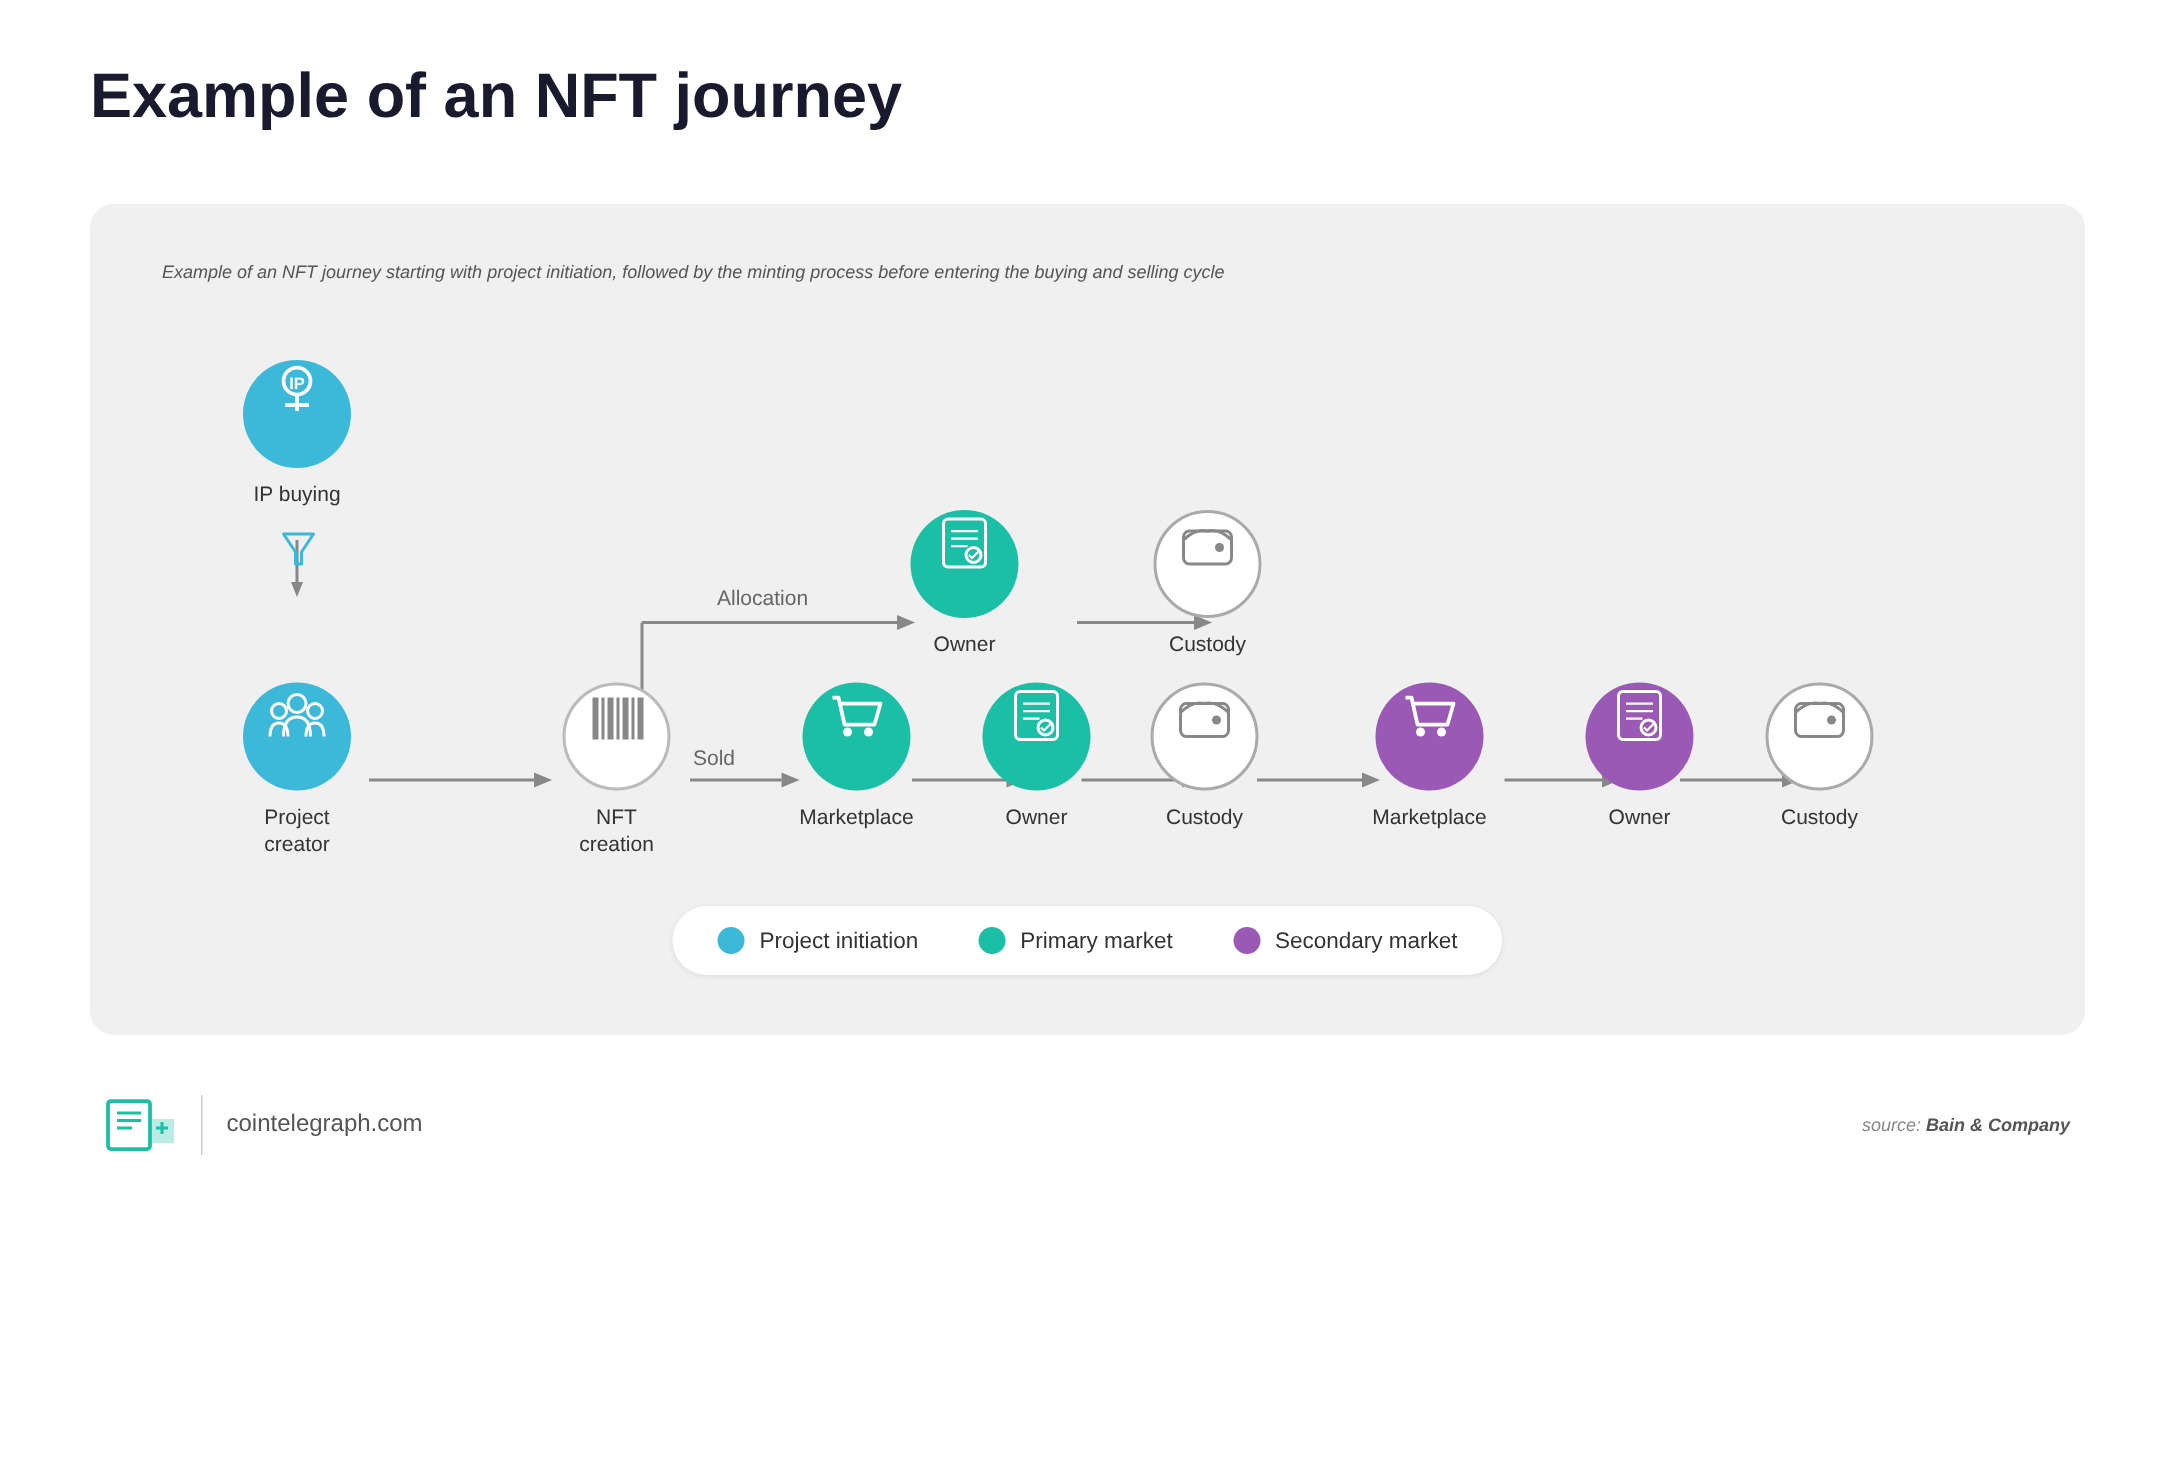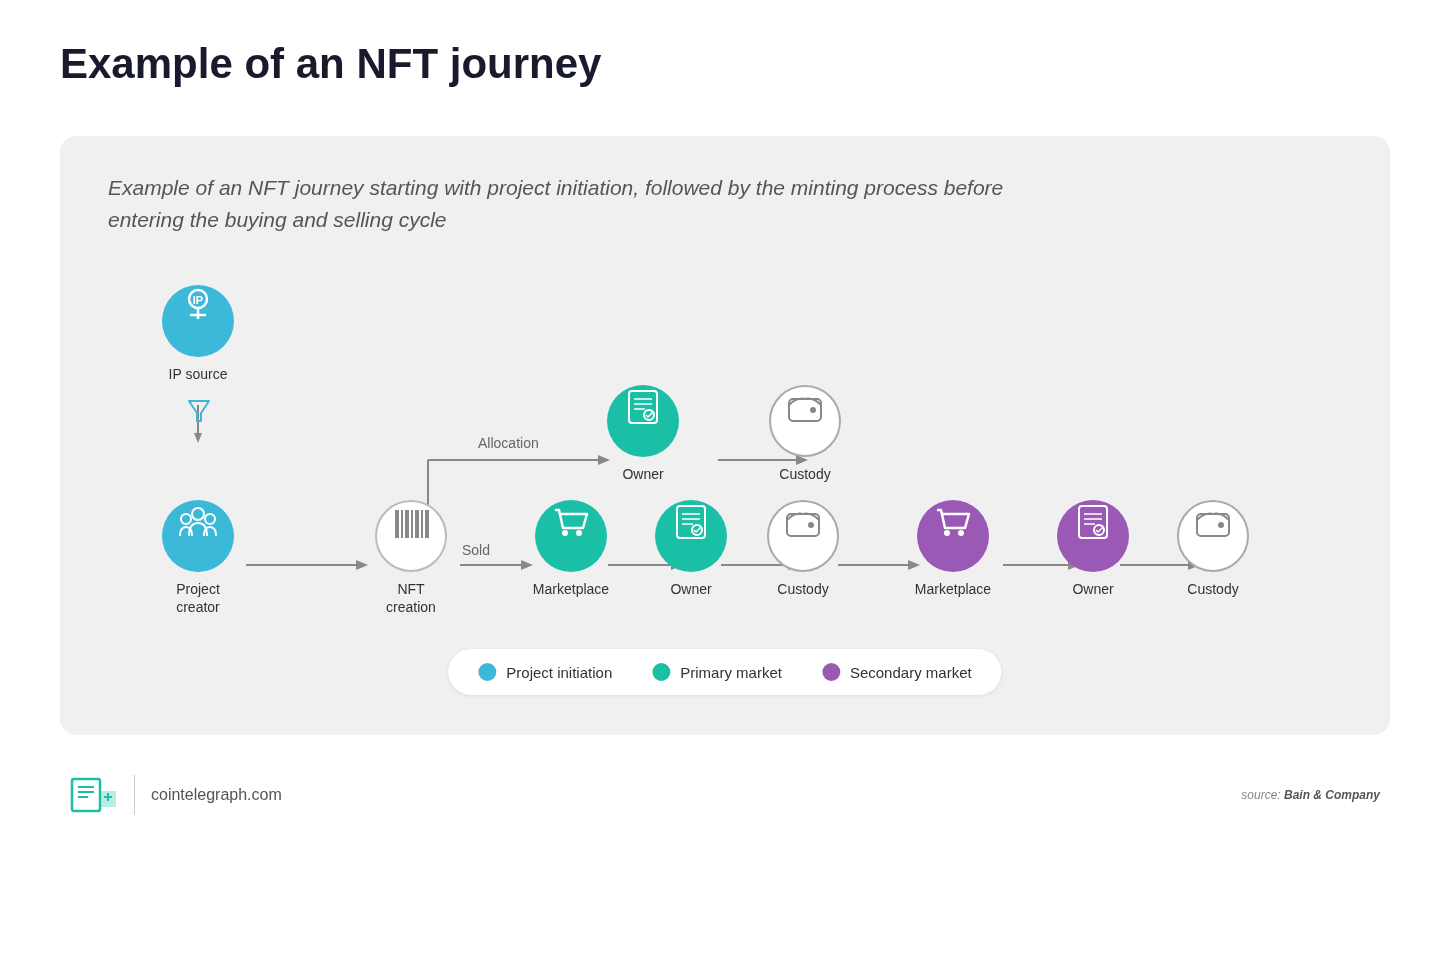--- a/index.html
+++ b/index.html
@@ -18,21 +18,21 @@
     }
     .diagram-container {
       background: #f0f0f0;
       border-radius: 16px;
       padding: 36px 48px 40px 48px;
       position: relative;
     }
     .subtitle {
       font-style: italic;
       color: #555;
-      font-size: 21px;
+      font-size: 12px;
       line-height: 1.5;
       margin-bottom: 40px;
       max-width: 900px;
     }
     .flow-area {
       position: relative;
       width: 100%;
       height: 420px;
     }
     
@@ -181,21 +181,21 @@
 
     <div class="node" style="left:45px; top:10px;">
       <div class="node-circle blue-filled">
         <svg width="44" height="44" viewBox="0 0 44 44" fill="none">
           <circle cx="22" cy="14" r="9" stroke="white" stroke-width="2.5" fill="none"></circle>
           <text x="22" y="19" text-anchor="middle" font-size="11" fill="white" font-weight="bold" font-family="Arial">IP</text>
           <line x1="22" y1="23" x2="22" y2="34" stroke="white" stroke-width="2.5"></line>
           <line x1="14" y1="30" x2="30" y2="30" stroke="white" stroke-width="2.5"></line>
         </svg>
       </div>
-      <span class="node-label">IP source</span>
+      <span class="node-label">IP buying</span>
     </div>
 
     <div style="position:absolute; left:73px; top:118px; width:36px; height:36px; display:flex; align-items:center; justify-content:center;">
       <svg width="28" height="28" viewBox="0 0 28 28">
         <polygon points="4,4 24,4 16,16 16,24 12,24 12,16" fill="none" stroke="#3cb8d8" stroke-width="2" stroke-linejoin="round"></polygon>
       </svg>
     </div>
 
     <div class="node" style="left:258px; top:225px;">
       <div class="node-circle white-bordered" style="border-color:#bbb;">

